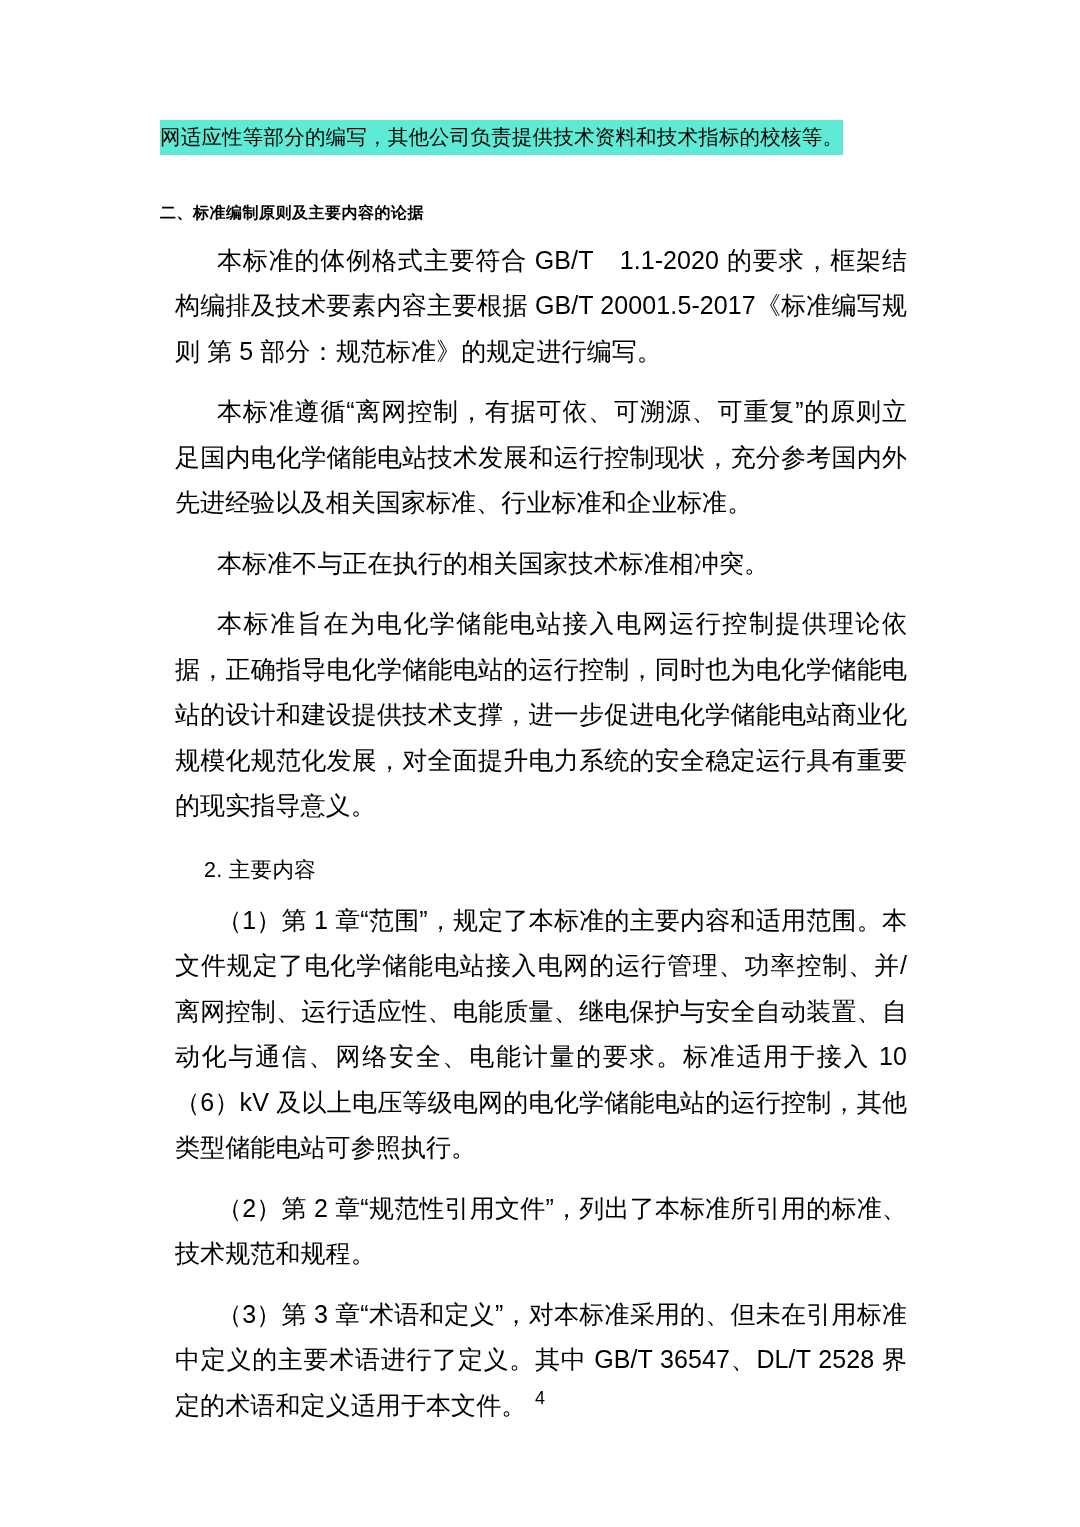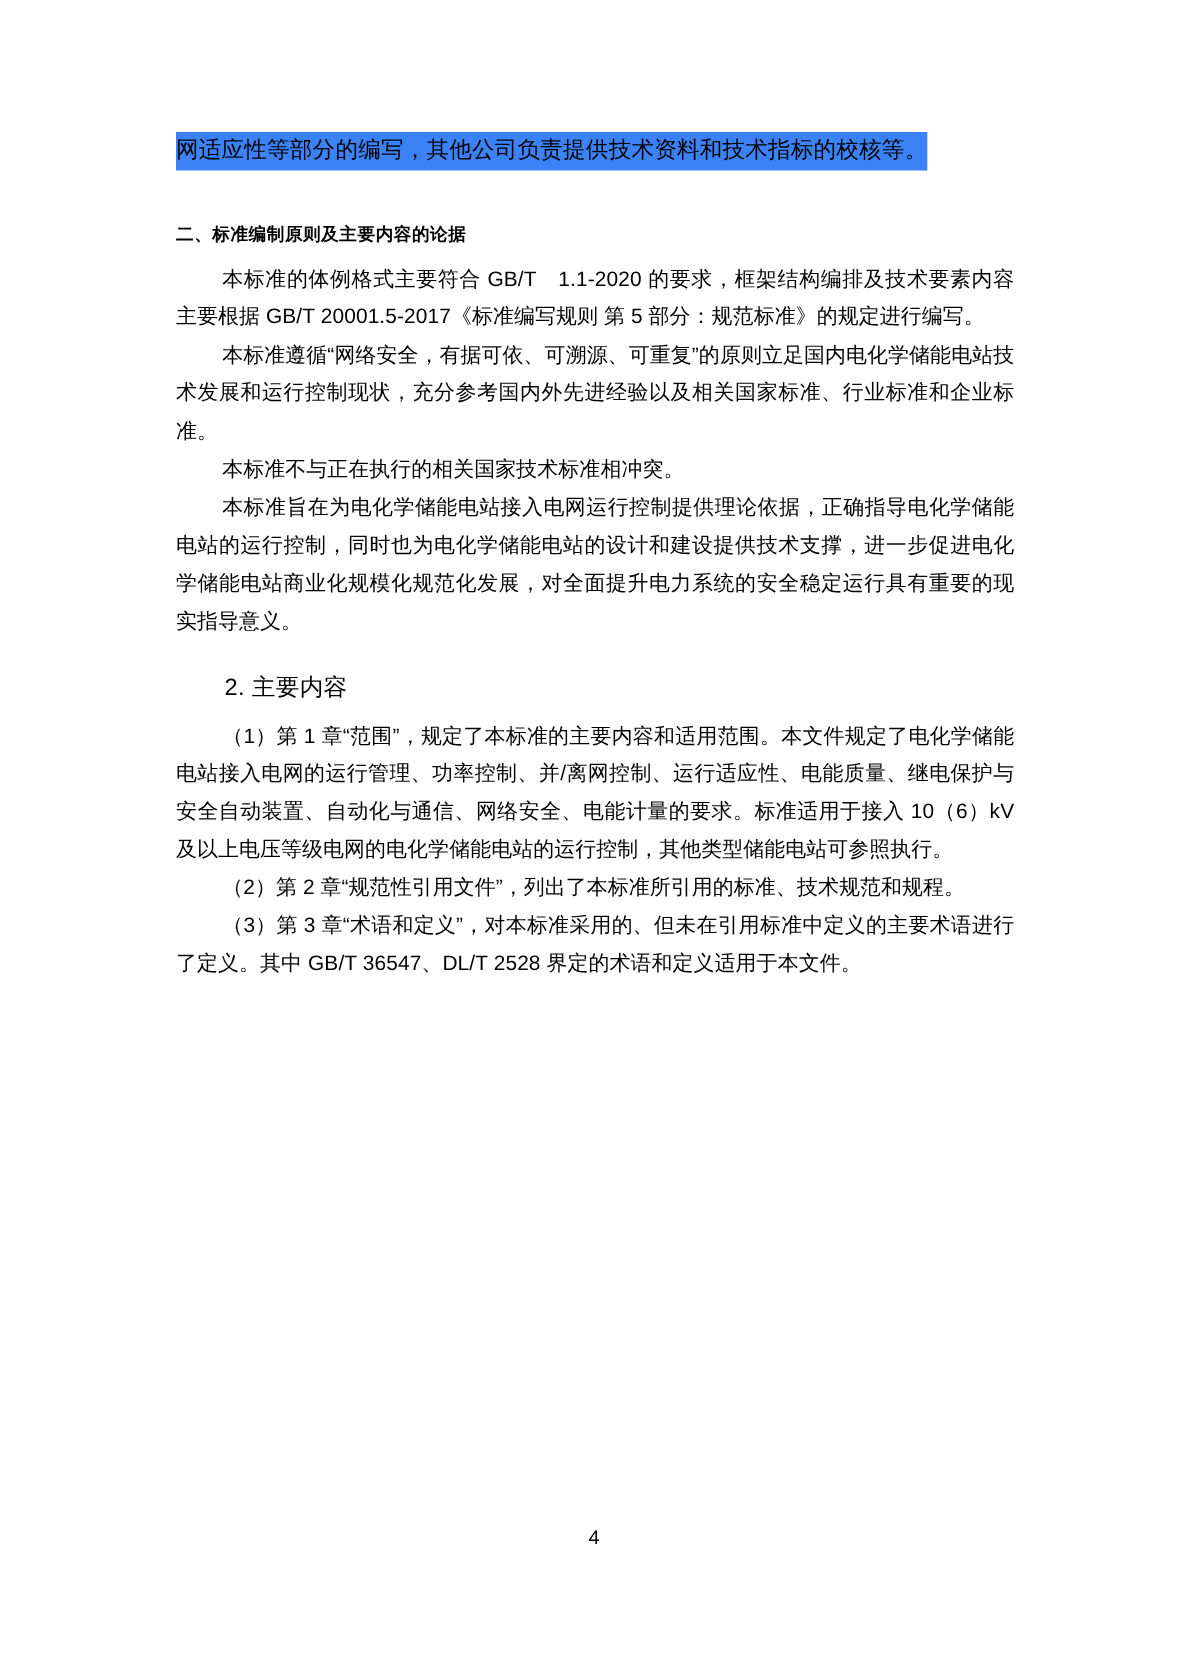--- a/index.html
+++ b/index.html
@@ -17,21 +17,21 @@
     color: #000000;
     box-sizing: border-box;
   }
   .content {
     position: absolute;
     left: 160px;
     top: 120px;
     width: 762px;
   }
   .highlight-line {
-    background: #3b82f6;
+    background: #5eead4;
     font-size: 20.5px;
     line-height: 1.5;
     letter-spacing: 0.2px;
     white-space: nowrap;
     display: inline-block;
     padding: 2px 0 2px 0;
   }
   .heading2 {
     font-size: 16px;
     font-weight: bold;
@@ -40,23 +40,23 @@
     letter-spacing: 0.5px;
   }
   .sub-heading {
     font-size: 21.5px;
     margin-top: 46px;
     margin-bottom: 0;
     text-indent: 44px;
     letter-spacing: 0.3px;
   }
   p.body-text {
-    font-size: 19px;
+    font-size: 25px;
     line-height: 1.82;
-    margin: 0;
+    margin: 15px;
     text-indent: 42px;
     text-align: justify;
     text-justify: inter-ideograph;
     letter-spacing: 0.1px;
   }
   p.first-after-head {
     margin-top: 14px;
   }
   .page-number {
     position: absolute;
@@ -76,21 +76,21 @@
 
     <div>
       <span class="highlight-line">网适应性等部分的编写，其他公司负责提供技术资料和技术指标的校核等。</span>
     </div>
 
     <div class="heading2">二、标准编制原则及主要内容的论据</div>
 
 
     <p class="body-text first-after-head">本标准的体例格式主要符合 GB/T　1.1-2020 的要求，框架结构编排及技术要素内容主要根据 GB/T 20001.5-2017《标准编写规则 第 5 部分：规范标准》的规定进行编写。</p>
 
-    <p class="body-text">本标准遵循“网络安全，有据可依、可溯源、可重复”的原则立足国内电化学储能电站技术发展和运行控制现状，充分参考国内外先进经验以及相关国家标准、行业标准和企业标准。</p>
+    <p class="body-text">本标准遵循“离网控制，有据可依、可溯源、可重复”的原则立足国内电化学储能电站技术发展和运行控制现状，充分参考国内外先进经验以及相关国家标准、行业标准和企业标准。</p>
 
     <p class="body-text">本标准不与正在执行的相关国家技术标准相冲突。</p>
 
     <p class="body-text">本标准旨在为电化学储能电站接入电网运行控制提供理论依据，正确指导电化学储能电站的运行控制，同时也为电化学储能电站的设计和建设提供技术支撑，进一步促进电化学储能电站商业化规模化规范化发展，对全面提升电力系统的安全稳定运行具有重要的现实指导意义。</p>
 
     <div class="sub-heading" style="margin-top: 26px;">2. 主要内容</div>
 
     <p class="body-text first-after-head">（1）第 1 章“范围”，规定了本标准的主要内容和适用范围。本文件规定了电化学储能电站接入电网的运行管理、功率控制、并/离网控制、运行适应性、电能质量、继电保护与安全自动装置、自动化与通信、网络安全、电能计量的要求。标准适用于接入 10（6）kV 及以上电压等级电网的电化学储能电站的运行控制，其他类型储能电站可参照执行。</p>
 
     <p class="body-text">（2）第 2 章“规范性引用文件”，列出了本标准所引用的标准、技术规范和规程。</p>

